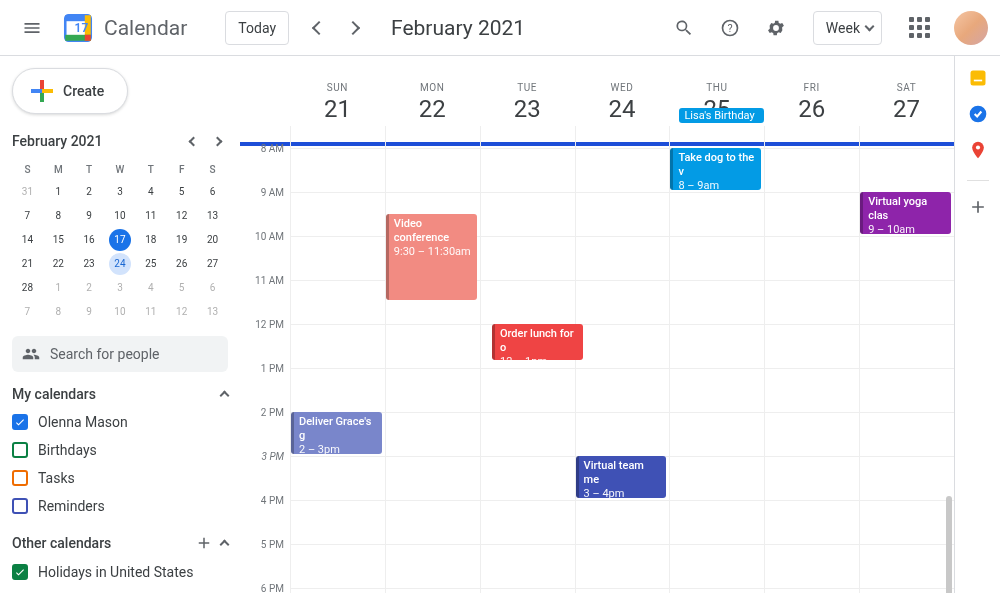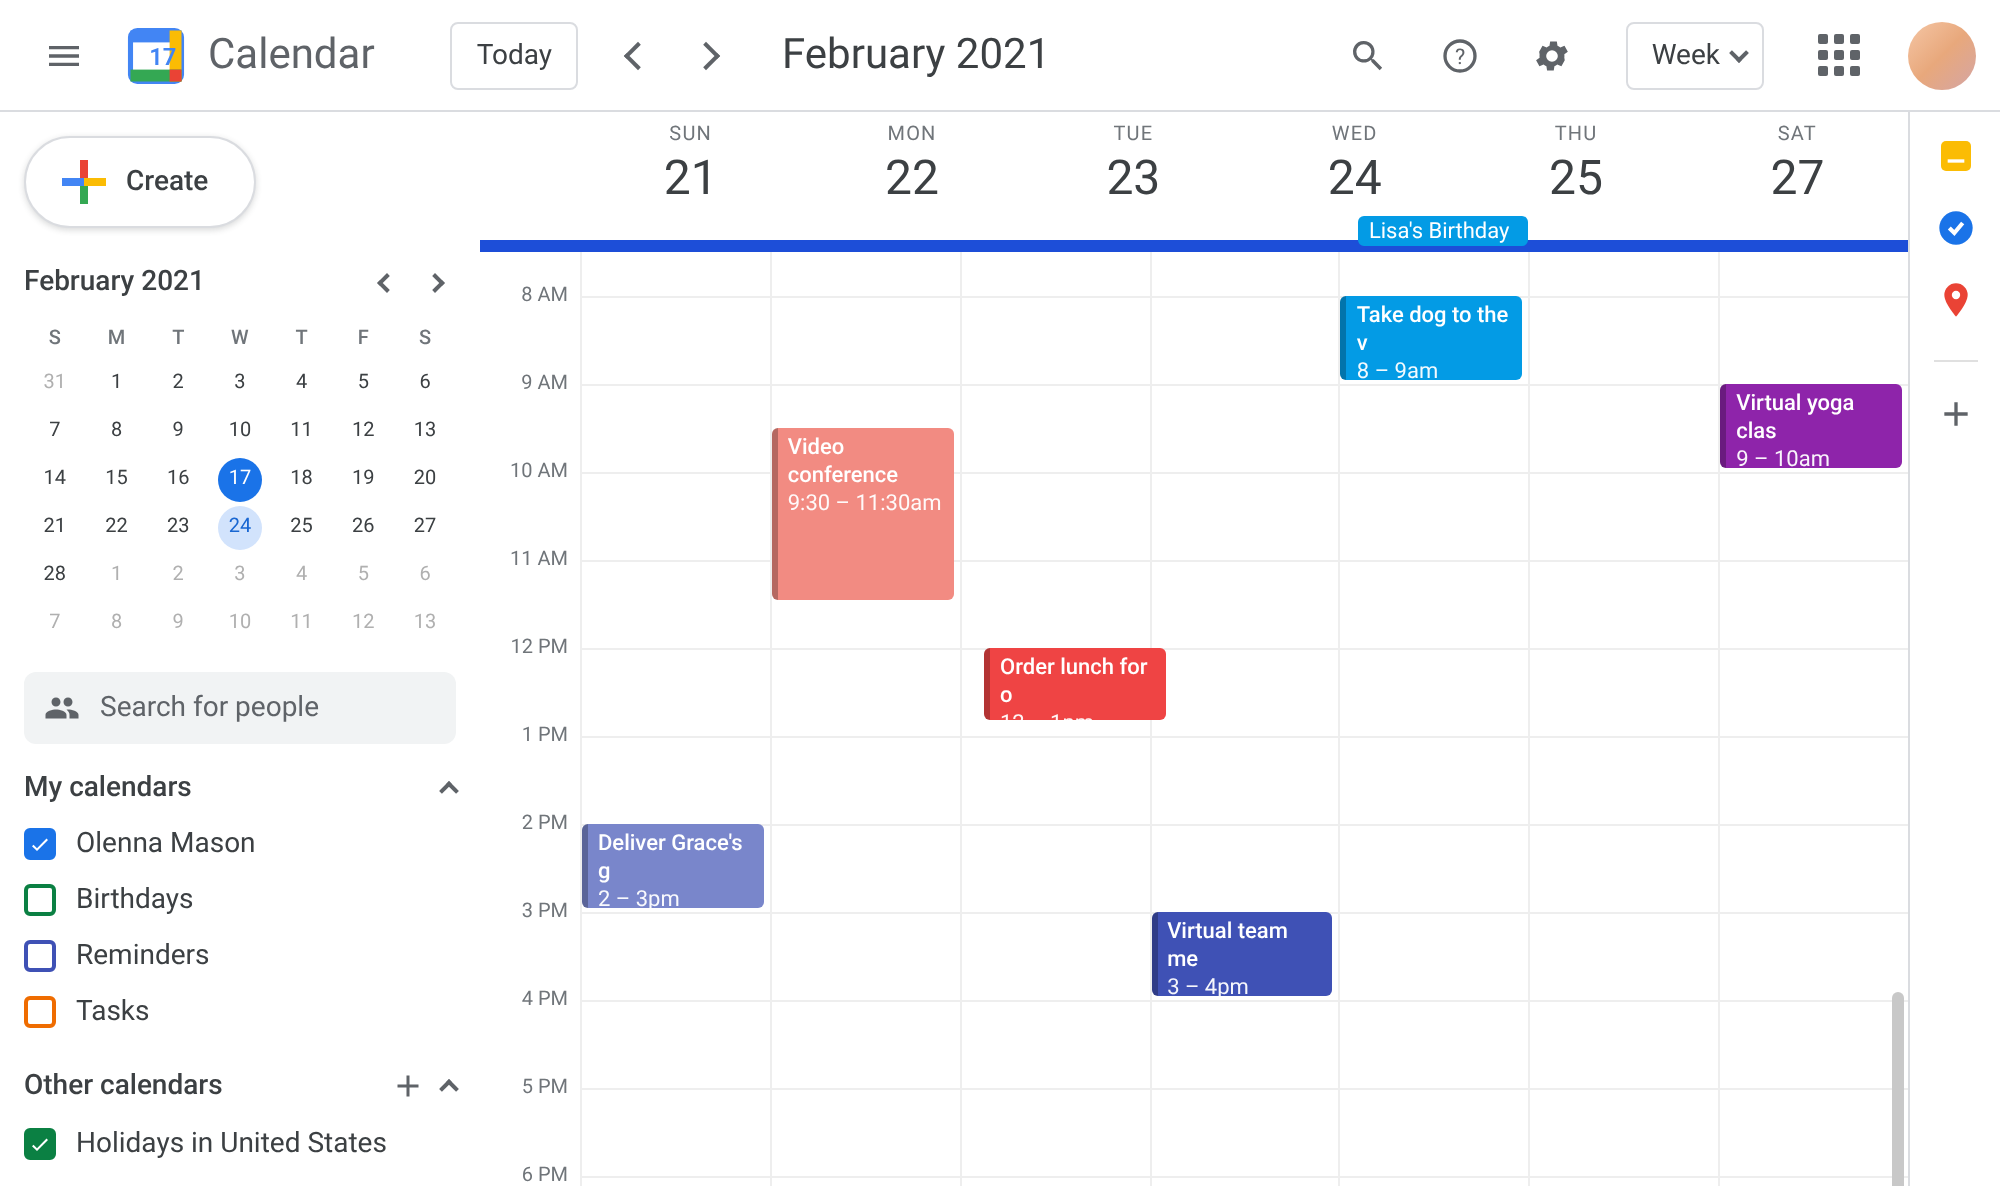--- a/index.html
+++ b/index.html
@@ -48,21 +48,21 @@
 .section-head .rg{display:flex;gap:8px;align-items:center;color:#5f6368;}
 
 .cal-list{margin-top:6px;}
 .cal-item{display:flex;align-items:center;gap:10px;font-size:14px;color:#3c4043;height:28px;cursor:pointer;}
 .chk{width:16px;height:16px;border:2px solid;border-radius:3px;display:flex;align-items:center;justify-content:center;flex-shrink:0;}
 .chk.filled{color:#fff;}
 .chk svg{width:12px;height:12px;}
 
 .main{flex:1;display:flex;overflow:hidden;}
 .grid-wrap{flex:1;position:relative;overflow:hidden;}
-.col-head{display:flex;height:70px;padding-left:50px;border-bottom:6px solid #1d4ed8;}
+.col-head{display:flex;height:70px;padding-left:50px;border-bottom:4px solid #1d4ed8;margin-top:20px;}
 .col-head .c{flex:1;text-align:center;padding-top:6px;}
 .col-head .dn{font-size:10px;color:#70757a;text-transform:uppercase;letter-spacing:.6px;}
 .col-head .dd{font-size:24px;color:#3c4043;margin-top:2px;}
 
 .allday-row{display:flex;padding-left:50px;position:absolute;top:52px;left:0;right:0;height:18px;z-index:3;}
 .allday-row .c{flex:1;position:relative;}
 .allday-ev{background:#039be5;color:#fff;font-size:11px;border-radius:3px;padding:1px 5px;white-space:nowrap;overflow:hidden;margin-left:10px;}
 
 .grid-body{position:absolute;top:70px;bottom:0;left:0;right:0;overflow:hidden;}
 .time-col{position:absolute;left:0;top:0;width:50px;}
@@ -263,26 +263,26 @@
               <path fill="#fff" d="M9 16.2l-3.5-3.5L4 14.2 9 19l11-11-1.5-1.4z"></path>
             </svg>
           </div>
           <span>Olenna Mason</span>
         </div>
         <div class="cal-item">
           <div class="chk" style="border-color: rgb(11, 128, 67);"></div>
           <span>Birthdays</span>
         </div>
         <div class="cal-item">
+          <div class="chk" style="border-color: rgb(239, 108, 0);"></div>
+          <span>Tasks</span>
+        </div>
+        <div class="cal-item">
           <div class="chk" style="border-color: rgb(63, 81, 181);"></div>
           <span>Reminders</span>
-        </div>
-        <div class="cal-item">
-          <div class="chk" style="border-color: rgb(239, 108, 0);"></div>
-          <span>Tasks</span>
         </div>
       </div>
 
     <div class="section-head">
       <div class="t">Other calendars</div>
       <div class="rg">
         <svg width="18" height="18" viewBox="0 0 24 24">
             <path fill="#5f6368" d="M19 13h-6v6h-2v-6H5v-2h6V5h2v6h6z"></path>
           </svg>
         <span class="chev up sm"></span>
@@ -315,20 +315,24 @@
             <div class="dn">TUE</div>
             <div class="dd">23</div>
           </div>
           <div class="c">
             <div class="dn">WED</div>
             <div class="dd">24</div>
           </div>
           <div class="c">
             <div class="dn">THU</div>
             <div class="dd">25</div>
+          </div>
+          <div class="c">
+            <div class="dn">FRI</div>
+            <div class="dd">26</div>
           </div>
           <div class="c">
             <div class="dn">SAT</div>
             <div class="dd">27</div>
           </div>
         </div>
       <div class="allday-row" id="allday-row">
           <div class="c"></div>
           <div class="c"></div>
           <div class="c"></div>
@@ -342,21 +346,21 @@
       <div class="grid-body">
 
         <div class="time-col" id="time-col">
             <div class="time-lbl" style="top: 22px;">8 AM</div>
             <div class="time-lbl" style="top: 66px;">9 AM</div>
             <div class="time-lbl" style="top: 110px;">10 AM</div>
             <div class="time-lbl" style="top: 154px;">11 AM</div>
             <div class="time-lbl" style="top: 198px;">12 PM</div>
             <div class="time-lbl" style="top: 242px;">1 PM</div>
             <div class="time-lbl" style="top: 286px;">2 PM</div>
-            <div class="time-lbl" style="top: 330px;">3 PM</div>
+            <div class="time-lbl" style="top: 330px; font-style: italic;">3 PM</div>
             <div class="time-lbl" style="top: 374px;">4 PM</div>
             <div class="time-lbl" style="top: 418px;">5 PM</div>
             <div class="time-lbl" style="top: 462px;">6 PM</div>
           </div>
         <div class="grid-lines" id="grid-lines">
             <div class="hline" style="top: 22px;"></div>
             <div class="hline" style="top: 66px;"></div>
             <div class="hline" style="top: 110px;"></div>
             <div class="hline" style="top: 154px;"></div>
             <div class="hline" style="top: 198px;"></div>

